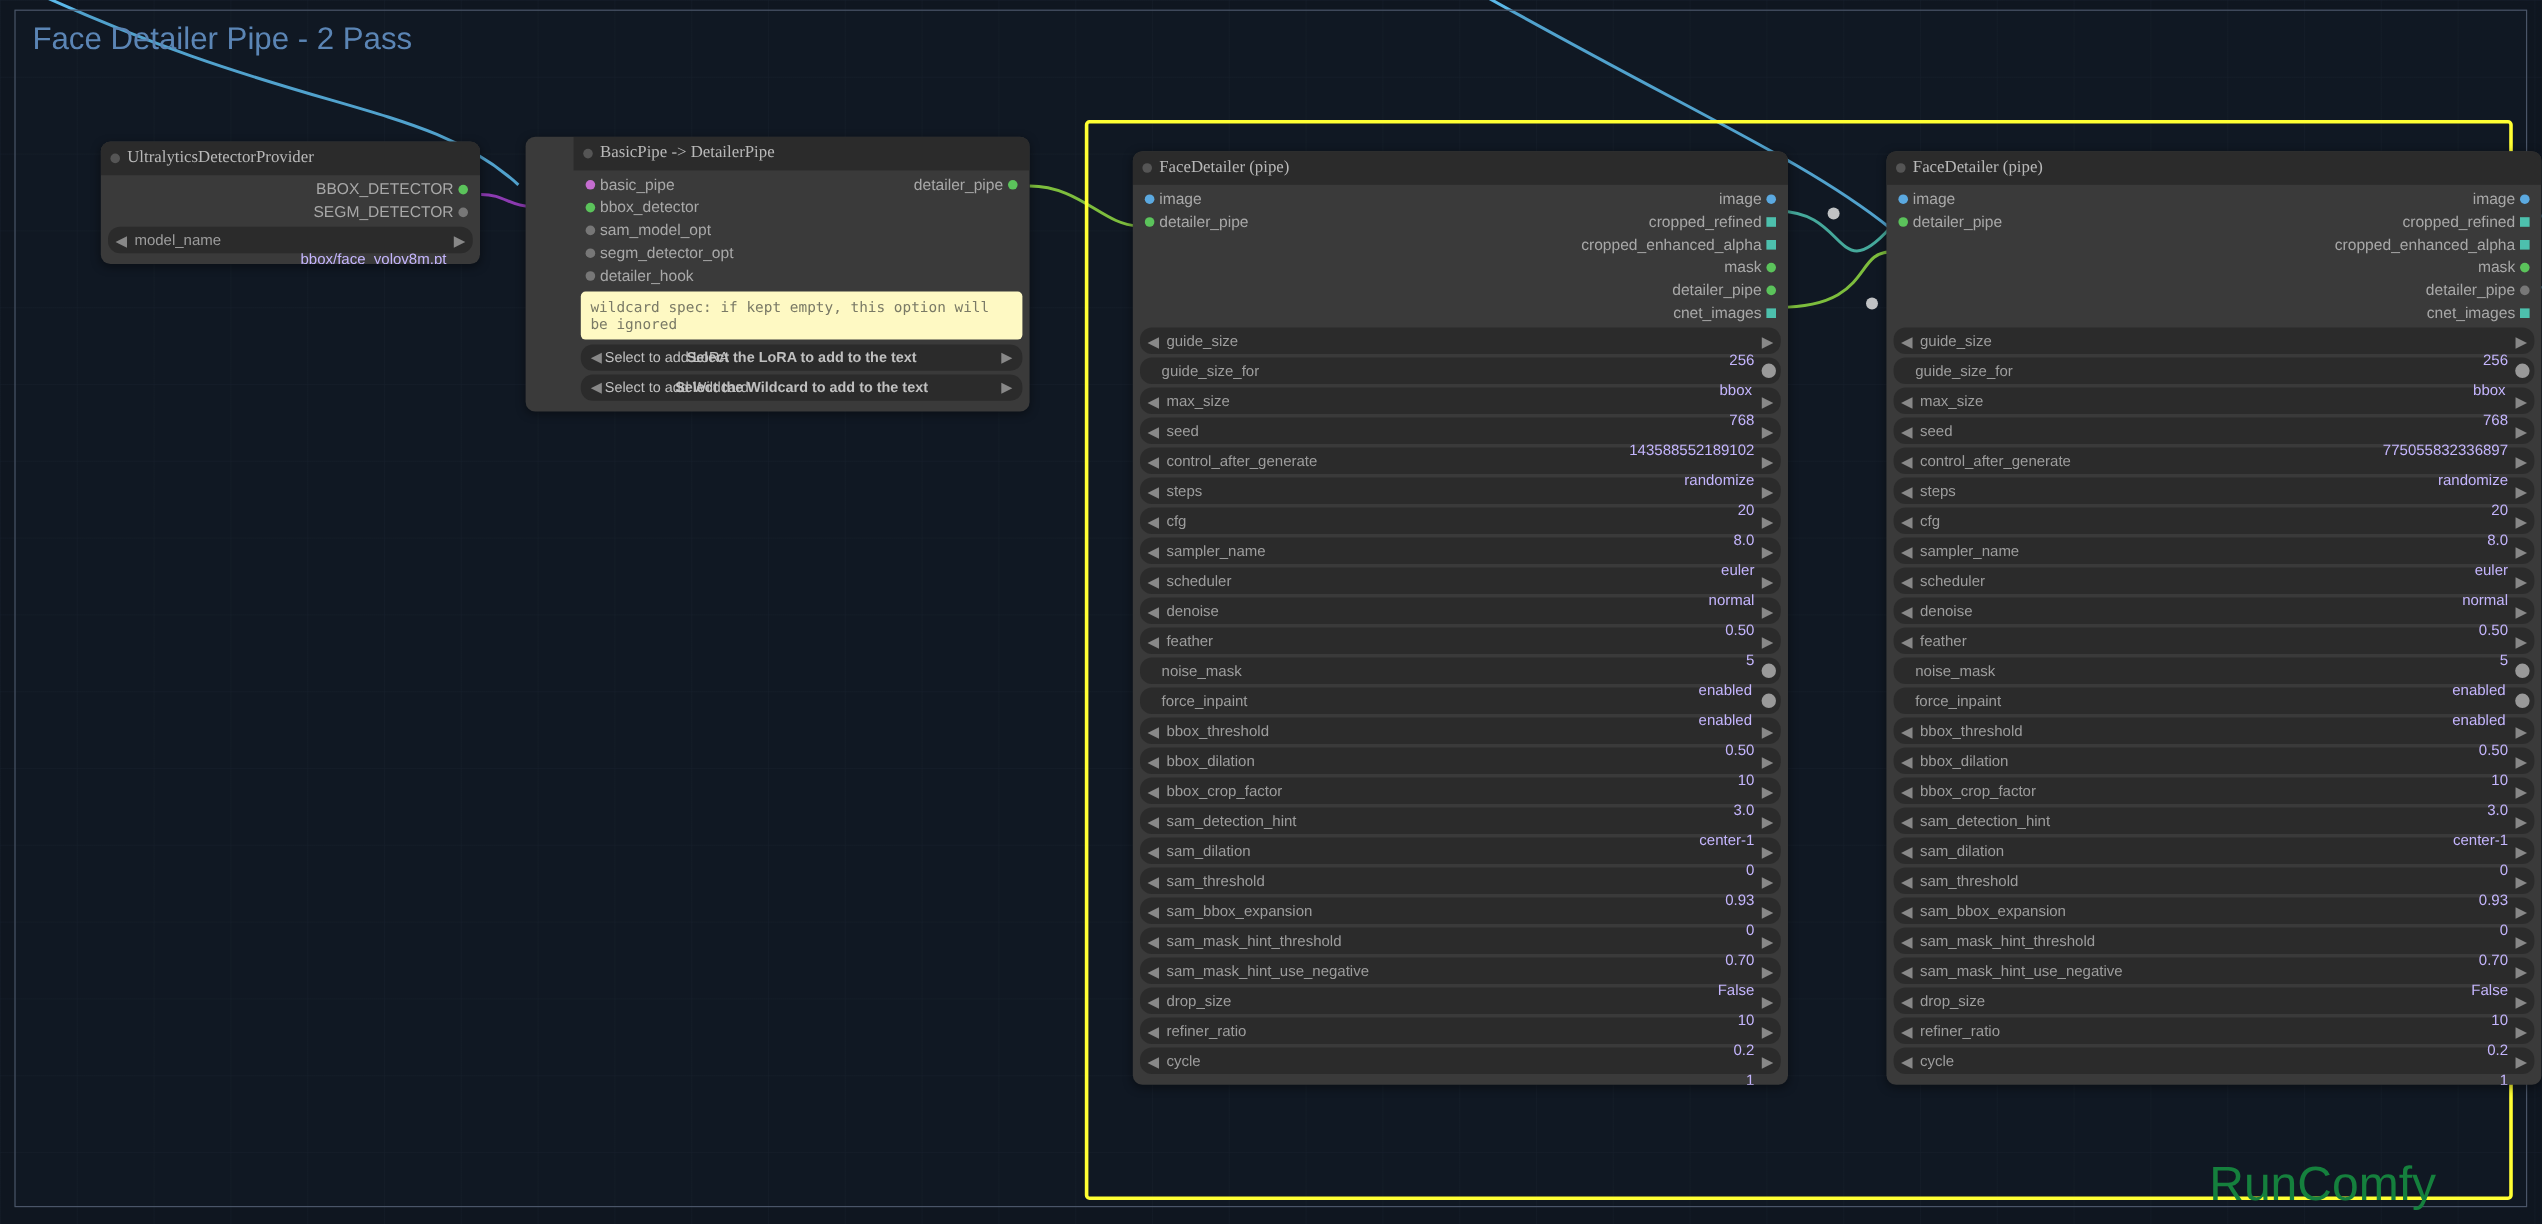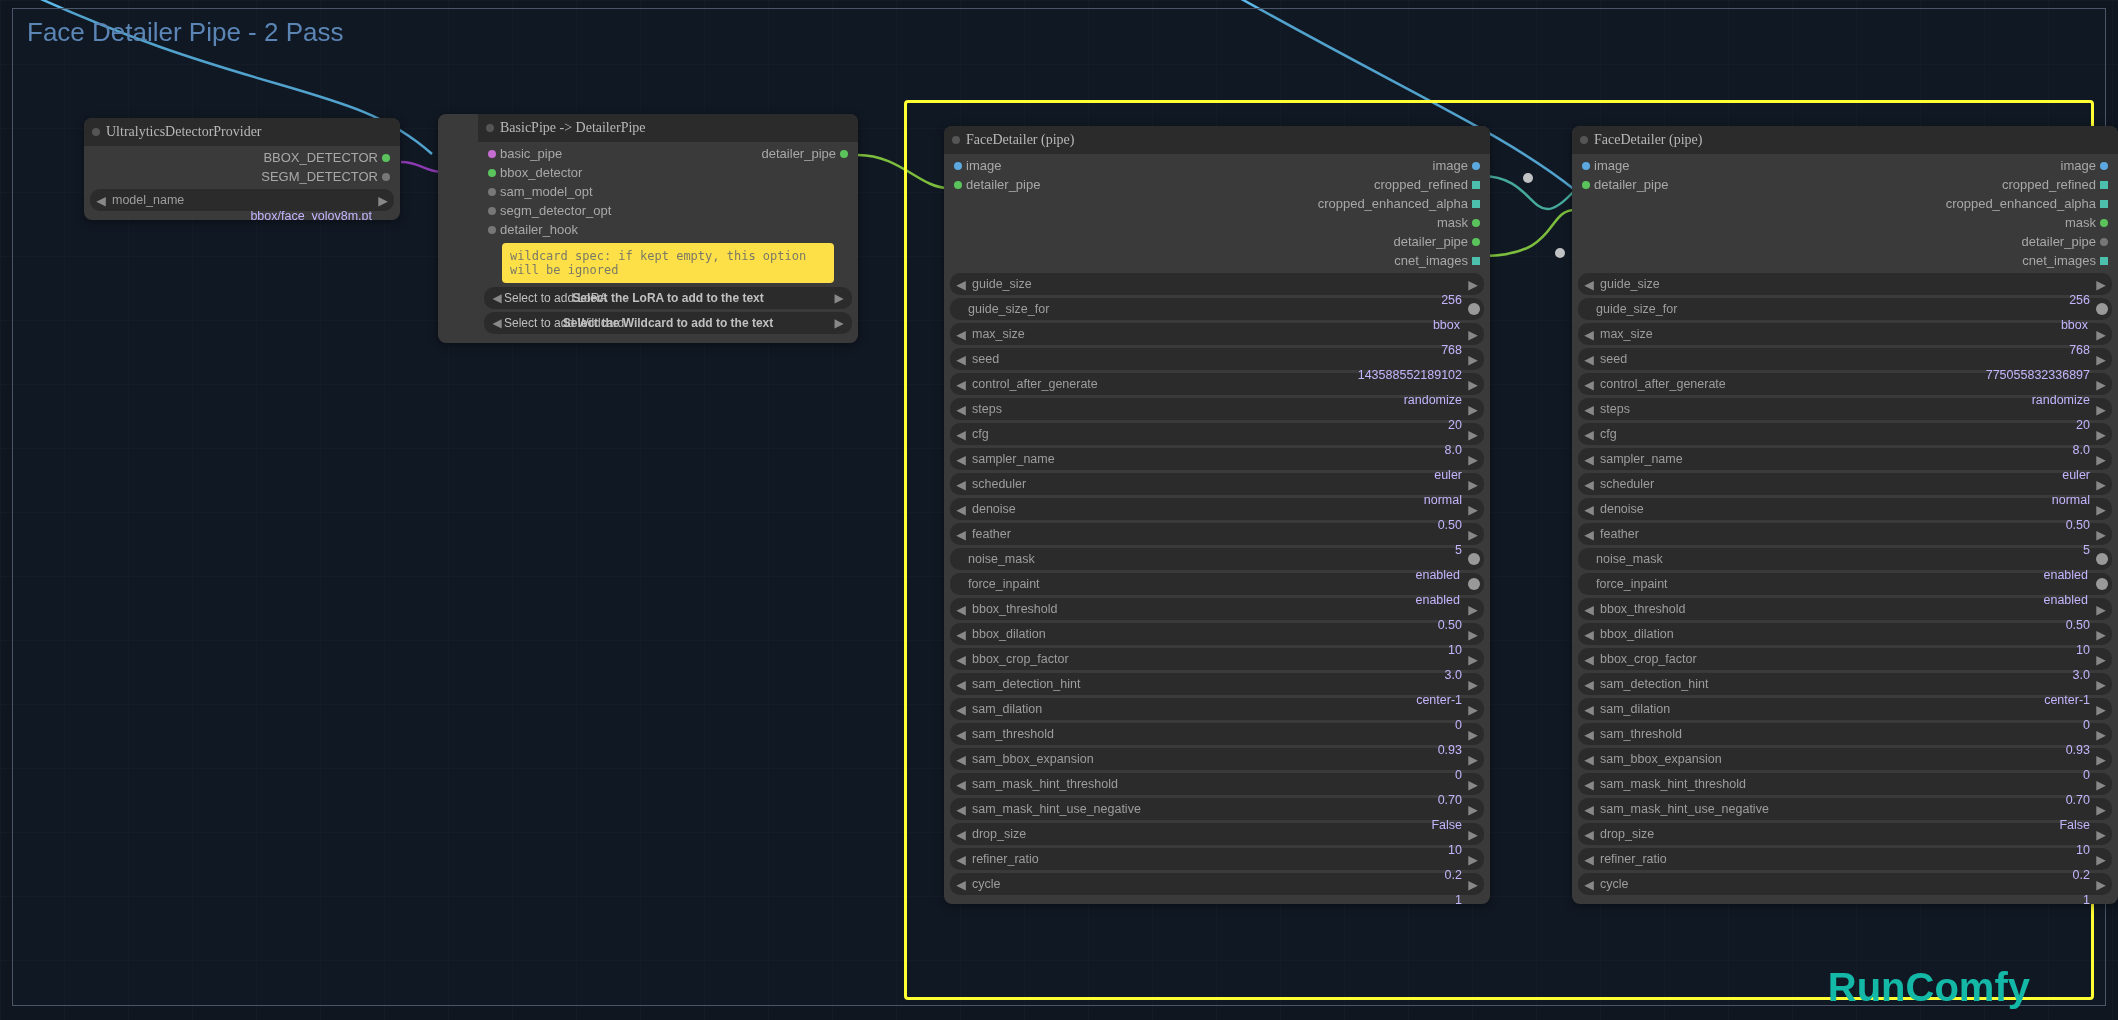--- a/index.html
+++ b/index.html
@@ -72,49 +72,49 @@
   height: 22px;
   padding: 0 4px;
   font-size: 12.5px;
   color: #9d9d9d;
 }
 .widget .arrow { color: #888; width: 14px; text-align: center; cursor: pointer; }
 .widget .wlabel { padding: 0 4px; flex: 0 0 auto; }
 .widget .wvalue { margin-left: auto; padding: 0 4px; color: #c4b5fd; margin-top: 32px; }
 .widget .toggle { width: 12px; height: 12px; border-radius: 50%; background: #999; margin-left: 4px; }
 .textarea-widget {
-  background: #fde047;
+  background: #fef9c3;
   border-radius: 4px;
   color: #7a7a66;
   font-family: monospace;
   font-size: 12px;
   padding: 6px 8px;
-  margin: 4px 18px;
+  margin: 4px 0;
 }
 .button-widget {
   display: flex;
   align-items: center;
   background: #2b2b2b;
   border-radius: 10px;
   margin: 3px 0;
   height: 22px;
   padding: 0 6px;
   font-size: 12px;
   color: #c0c0c0;
   position: relative;
 }
 .button-widget .center-text { flex: 1; text-align: center; font-weight: bold; }
 .button-widget .left-text { position: absolute; left: 20px; }
 .button-widget .arrow { color: #888; width: 14px; text-align: center; }
 .watermark {
   position: absolute;
   right: 22px; bottom: 10px;
-  color: #14b8a6;
+  color: #15803d;
   font-size: 40px;
-  font-weight: 700;
+  font-weight: 400;
 }
 svg.links { position: absolute; top: 0; left: 0; pointer-events: none; }
 </style>
 </head>
 <body>
 
 <div class="canvas">
 
   <svg class="links" width="2118" height="1020">
     <path d="M 0,-20 C 250,100 350,80 432,154" stroke="#5bb8e8" stroke-width="2.5" fill="none"></path>

